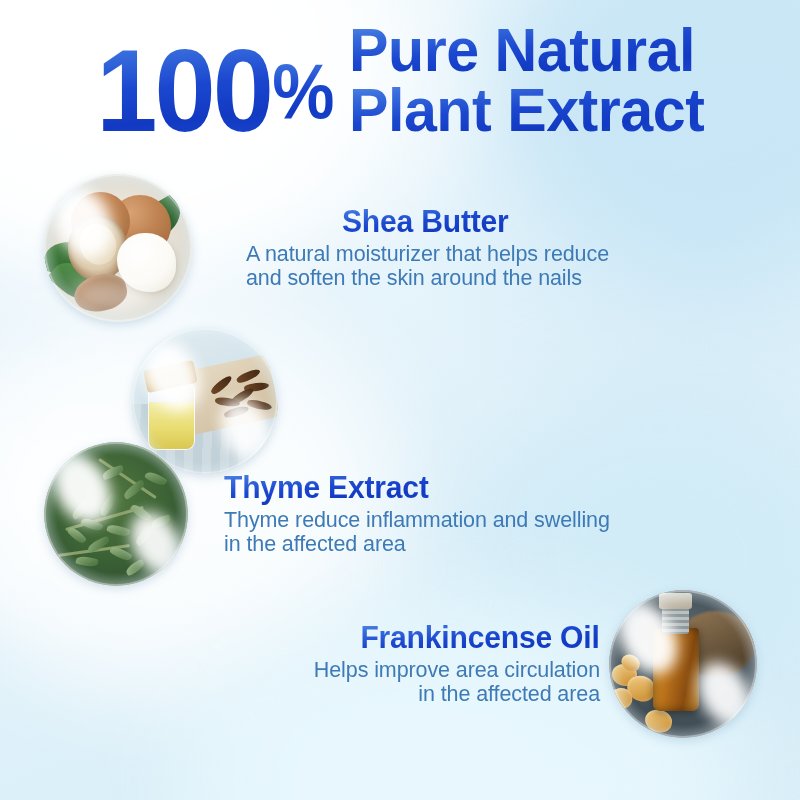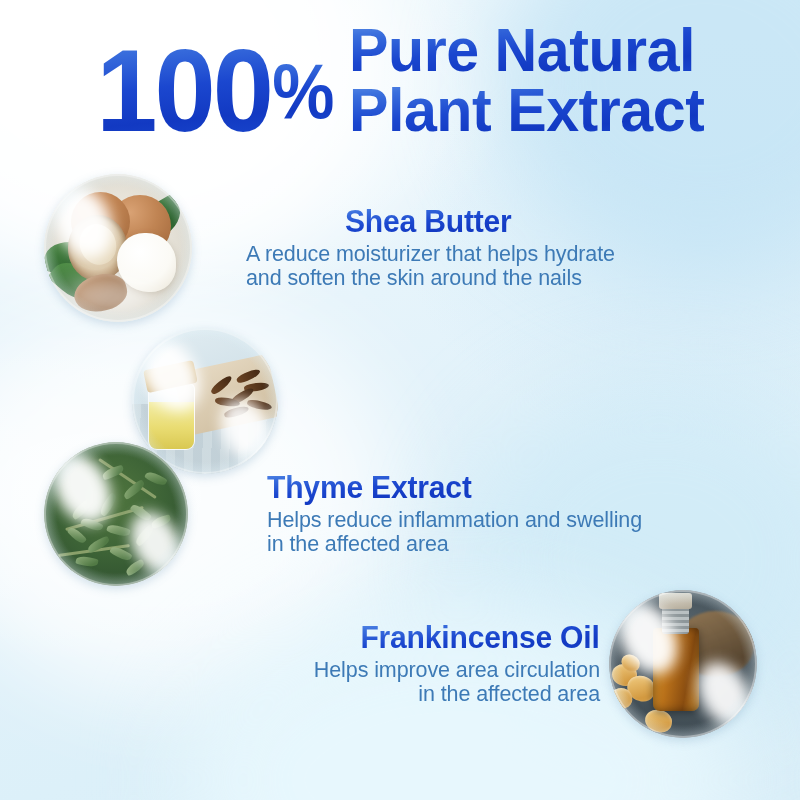--- a/index.html
+++ b/index.html
@@ -420,21 +420,21 @@
         <div class="butter"></div>
         <div class="shell"></div>
       </div>
       <div class="glare glare-tl"></div>
       <div class="glare glare-soft"></div>
       <div class="glass"></div>
       <div class="rim"></div>
     </div>
     <div class="texts align-left" style="margin-left:54px;align-items:center;">
       <div class="ing-title blue-grad">Shea Butter</div>
-      <div class="ing-desc">A reduce moisturizer that helps hydrate
+      <div class="ing-desc">A natural moisturizer that helps reduce
 and soften the skin around the nails</div>
     </div>
   </div>
 
   <div class="row right-img" style="left:132px; top:326px; width:640px; height:150px;">
     <div class="bubble" style="width:146px;height:146px;">
       <div class="photo ph-clove">
         <div class="board"></div>
         <div class="tray"></div>
         <div class="clove c1"></div>
@@ -476,23 +476,23 @@
         <div class="lf" style="left:40%;top:18%;width:15%;height:6%;transform:rotate(-20deg);"></div>
         <div class="lf" style="left:22%;top:80%;width:15%;height:6%;transform:rotate(12deg);"></div>
         <div class="lf" style="left:56%;top:84%;width:14%;height:6%;transform:rotate(-30deg);"></div>
         <div class="lf" style="left:74%;top:52%;width:14%;height:6%;transform:rotate(-18deg);"></div>
       </div>
       <div class="glare glare-tl"></div>
       <div class="glare glare-br"></div>
       <div class="glass"></div>
       <div class="rim"></div>
     </div>
-    <div class="texts align-left" style="margin-left:79px;">
+    <div class="texts align-left" style="margin-left:36px;">
       <div class="ing-title blue-grad">Thyme Extract</div>
-      <div class="ing-desc">Helps reduce inflammation and swelling
+      <div class="ing-desc">Thyme reduce inflammation and swelling
 in the affected area</div>
     </div>
   </div>
 
   <div class="row right-img" style="left:190px; top:588px; width:582px; height:152px;">
     <div class="texts align-right" style="margin-right:9px; width:410px;align-items:flex-end;">
       <div class="ing-title blue-grad">Frankincense Oil</div>
       <div class="ing-desc">Helps improve area circulation
 in the affected area</div>
     </div>

